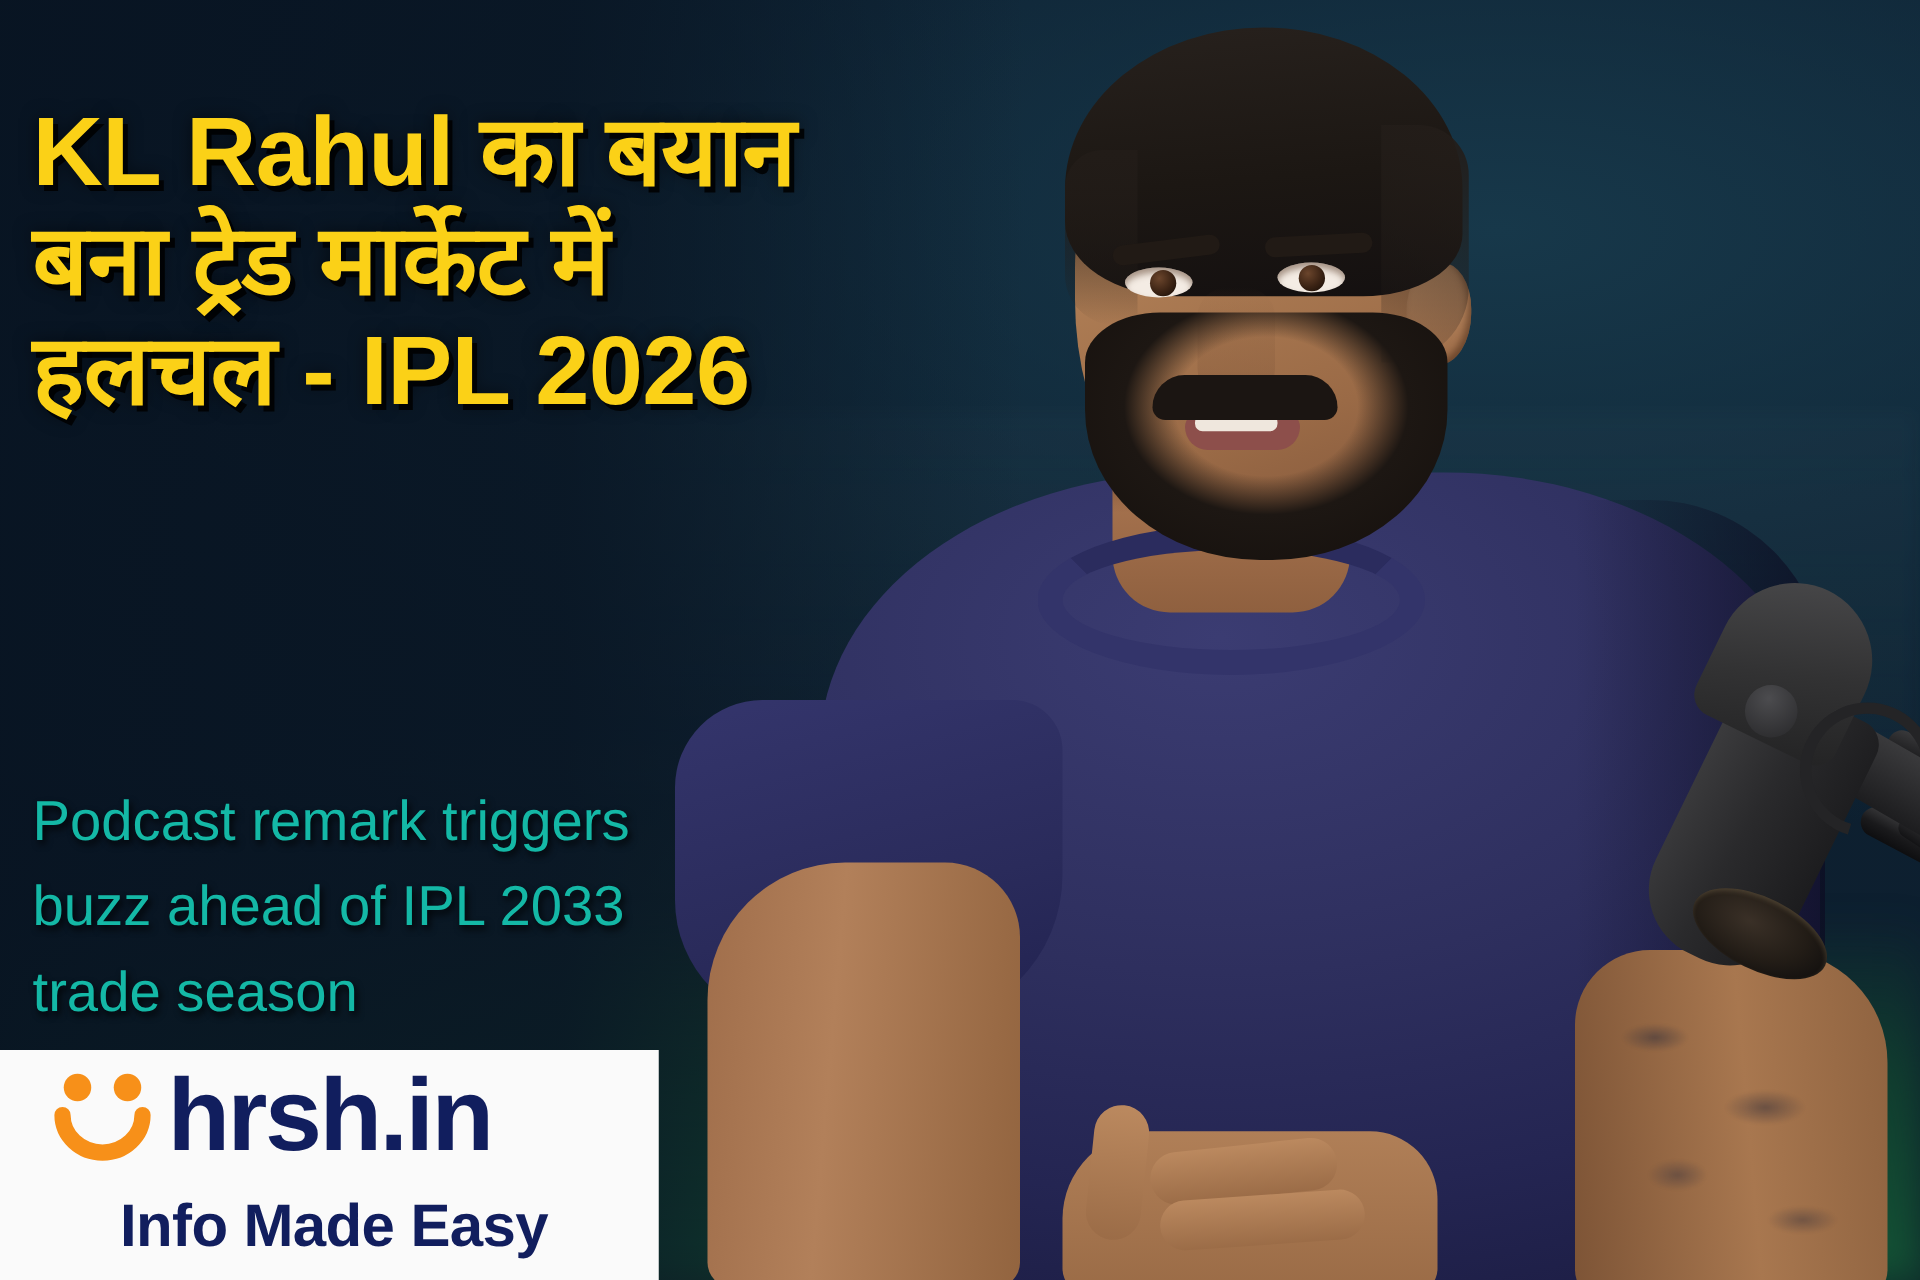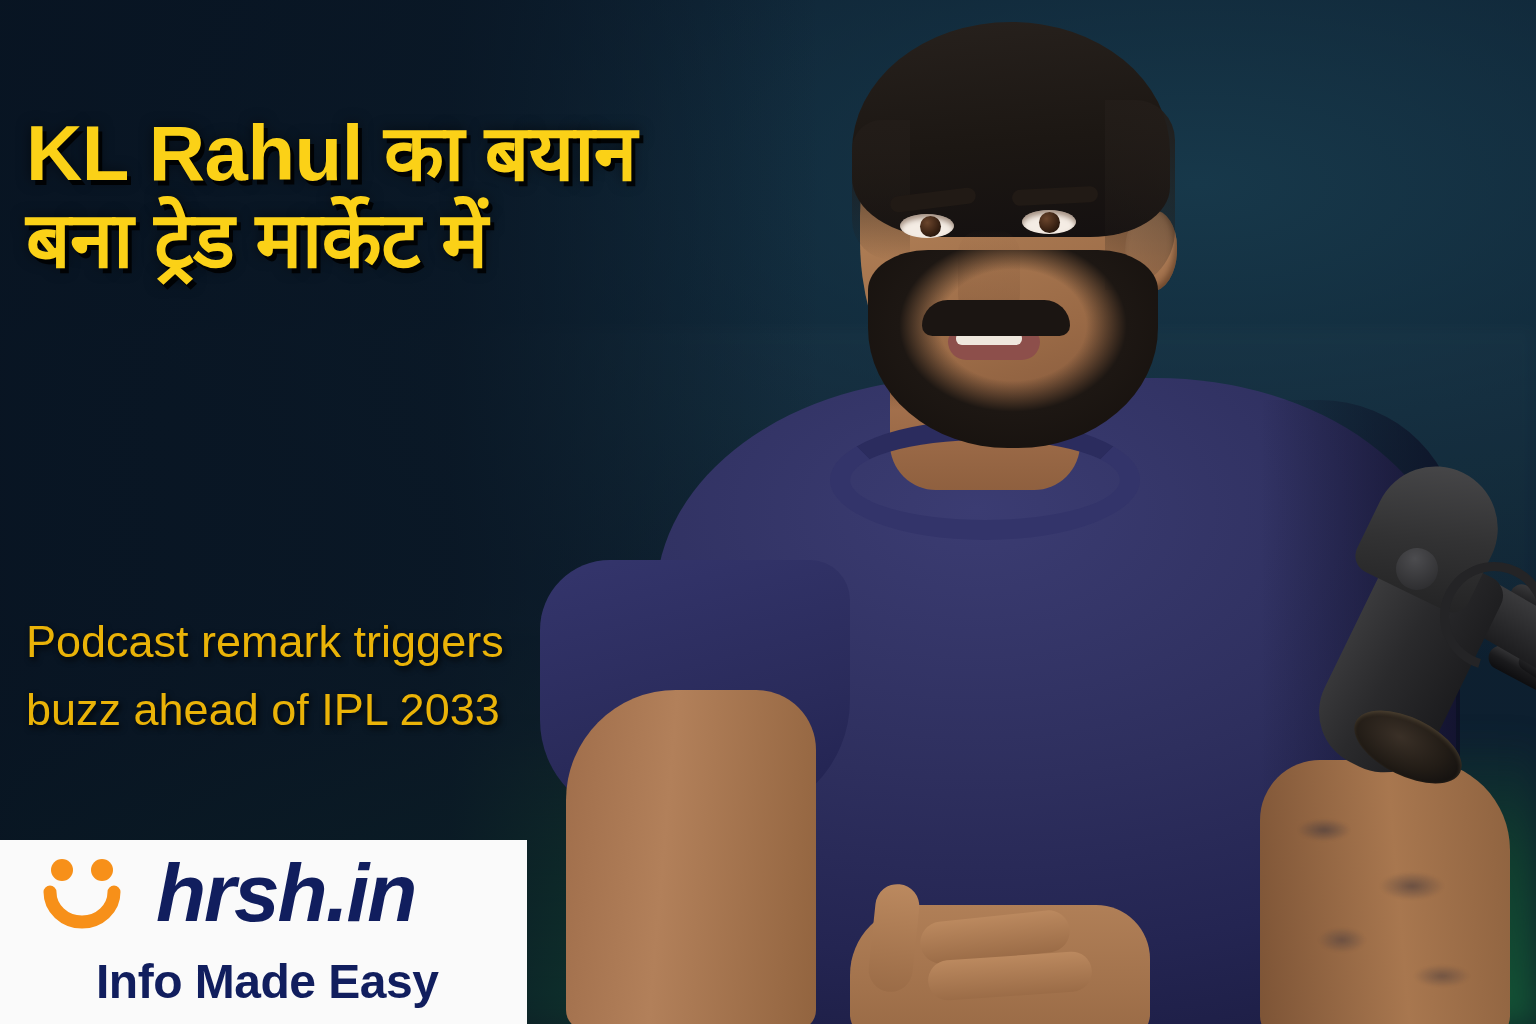--- a/index.html
+++ b/index.html
@@ -147,32 +147,32 @@
   .cable{position:absolute;left:960px;top:650px;width:620px;height:16px;
     background:linear-gradient(180deg,#313133,#131315);border-radius:10px;
     transform:rotate(33deg);transform-origin:left center;}
   .cable2{position:absolute;left:945px;top:612px;width:170px;height:22px;
     background:linear-gradient(180deg,#38383a,#161618);border-radius:12px;transform:rotate(22deg);}
 
   
   .headline{position:absolute;left:26px;top:78px;width:830px;
     font-size:78px;line-height:1.12;font-weight:700;color:#FBD117;
     letter-spacing:-.5px;
-    text-shadow:4px 5px 0 rgba(0,0,0,.85), 0 0 14px rgba(0,0,0,.55);margin-top:32px;}
+    text-shadow:4px 5px 0 rgba(0,0,0,.85), 0 0 14px rgba(0,0,0,.55);}
   .headline .ln{display:block;white-space:nowrap;}
 
-  .subhead{position:absolute;left:26px;top:608px;width:660px;
-    font-size:45px;line-height:1.52;font-weight:400;color:#eab308;
+  .subhead{position:absolute;left:26px;top:623px;width:660px;
+    font-size:45px;line-height:1.52;font-weight:400;color:#14b8a6;
     text-shadow:2px 3px 6px rgba(0,0,0,.85);}
   .subhead .ln{display:block;}
 
   
   .logobar{position:absolute;left:0;top:840px;width:527px;height:184px;
     background:#fafafa;overflow:hidden;}
-  .logo-row{position:absolute;left:36px;top:12px;display:flex;align-items:center;gap:28px;font-style:italic;}
+  .logo-row{position:absolute;left:36px;top:12px;display:flex;align-items:center;gap:6px;}
   .smiley{width:92px;height:78px;flex:0 0 auto;}
   .wordmark{font-size:82px;font-weight:700;color:#111E5E;line-height:1;letter-spacing:-2px;}
   .tagline{position:absolute;left:96px;top:118px;font-size:48px;font-weight:700;
     color:#111E5E;letter-spacing:-.5px;line-height:1;}
 </style>
 </head>
 <body>
 
 <div id="canvas">
 
@@ -227,25 +227,27 @@
     <div class="mic-body"></div>
     <div class="mic-foam"></div>
     <div class="mic-knob"></div>
     <div class="mic-cap"></div>
     <div class="mic-loop"></div>
   </div>
 
   <div class="headline">
     <span class="ln">KL Rahul का बयान</span>
     <span class="ln">बना ट्रेड मार्केट में</span>
+    <span class="ln">हलचल - IPL 2026</span>
   </div>
 
   <div class="subhead">
     <span class="ln">Podcast remark triggers</span>
     <span class="ln">buzz ahead of IPL 2033</span>
+    <span class="ln">trade season</span>
   </div>
 
   <div class="logobar">
     <div class="logo-row">
       <svg class="smiley" viewBox="0 0 92 78">
         <circle cx="26" cy="16" r="11" fill="#F79019"></circle>
         <circle cx="66" cy="16" r="11" fill="#F79019"></circle>
         <path d="M14 38 A32 30 0 0 0 78 38" fill="none" stroke="#F79019" stroke-width="13" stroke-linecap="round"></path>
       </svg>
       <div class="wordmark">hrsh.in</div>

